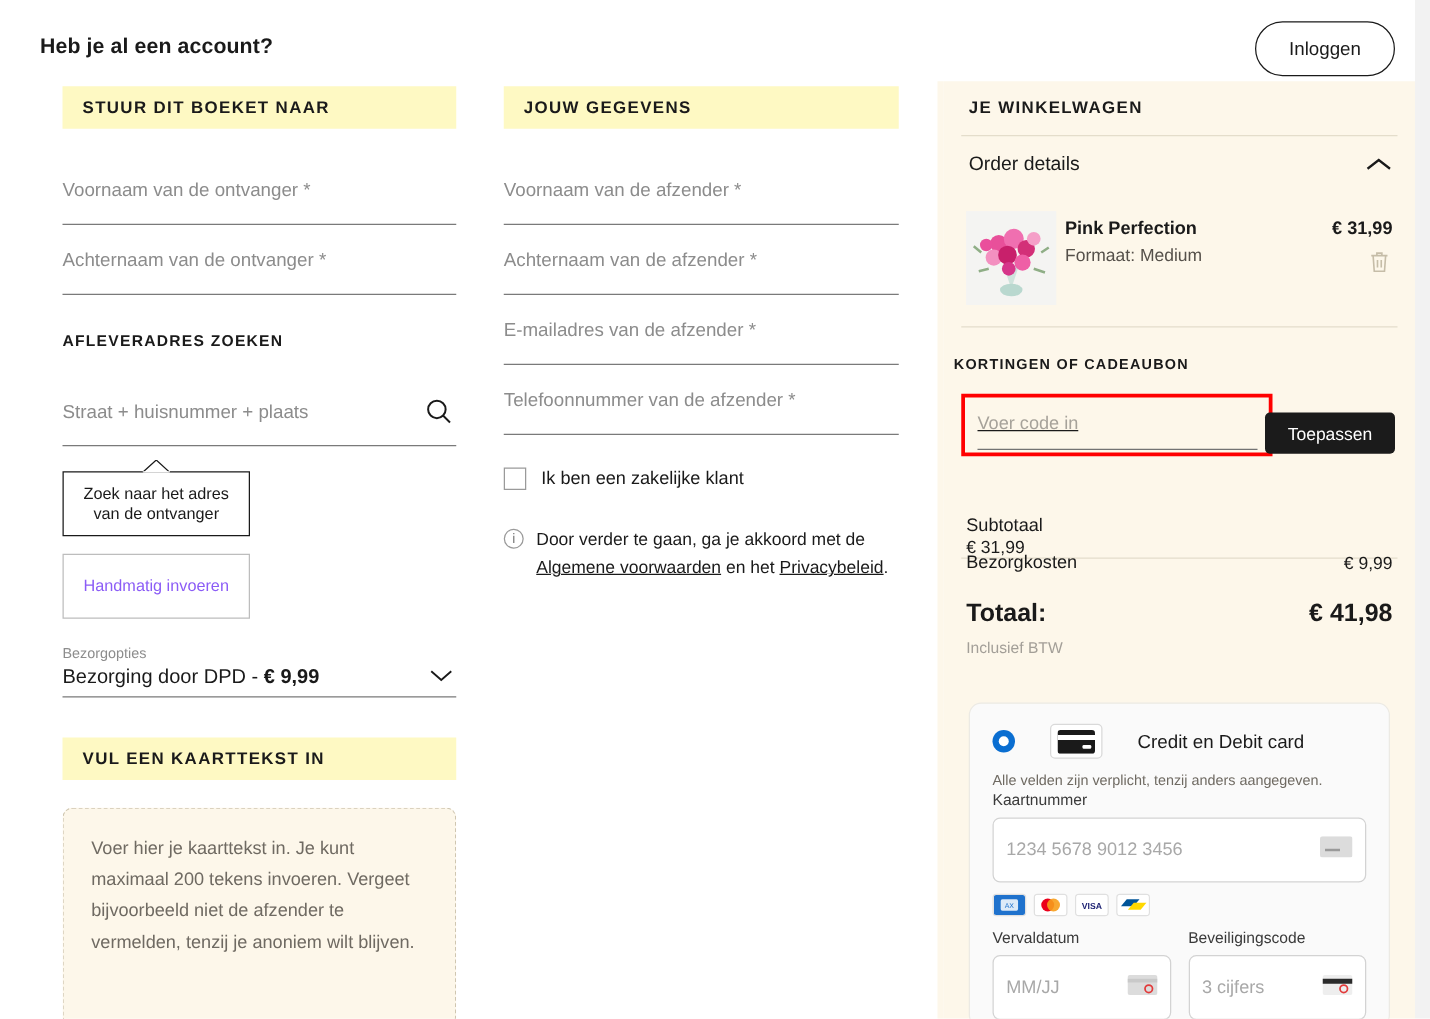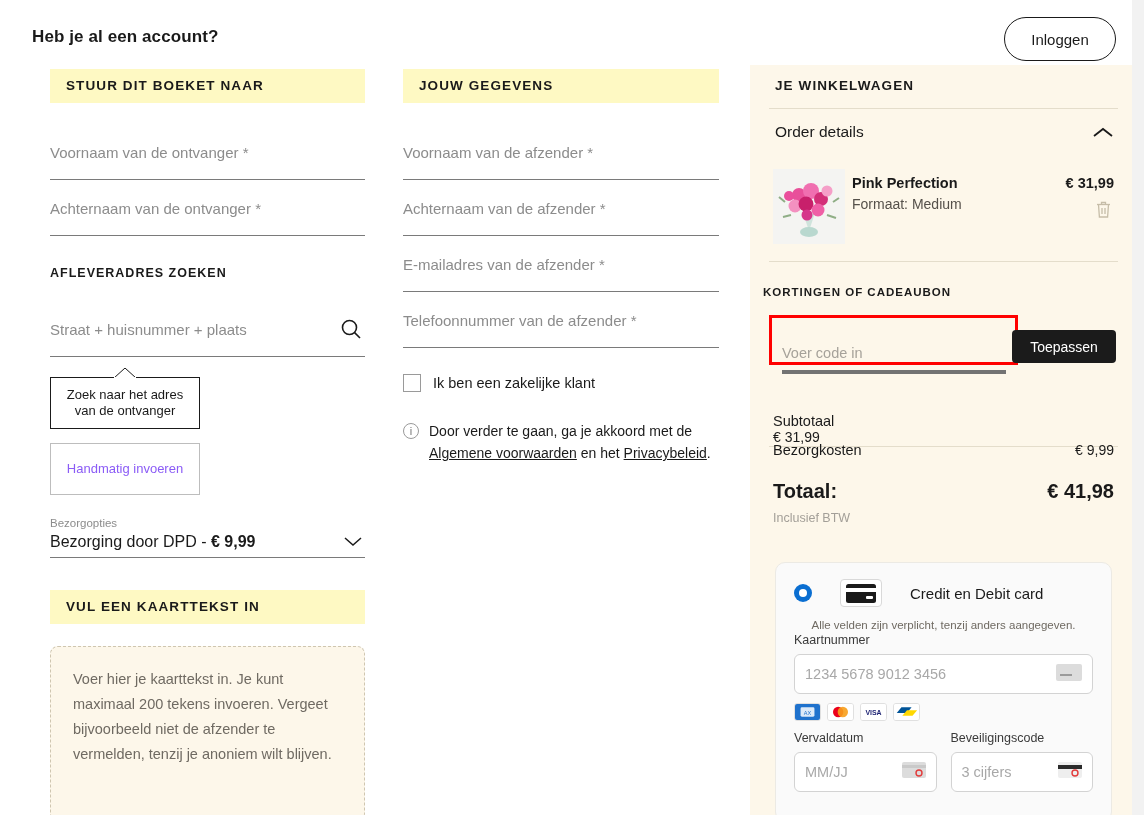--- a/index.html
+++ b/index.html
@@ -112,21 +112,21 @@
   .p-name { position:absolute; left:97px; top:110px; font-size:14.5px; font-weight:700; color:#1a1a1a; }
   .p-opt  { position:absolute; left:97px; top:131px; font-size:14px; color:#55504a; }
   .p-price{ position:absolute; right:18px; top:110px; font-size:14.5px; font-weight:700; color:#1a1a1a; }
   .trash  { position:absolute; right:20px; top:135px; cursor:pointer; }
 
   .coupon-lbl { position:absolute; left:8px; top:221px; font-size:11.5px; font-weight:700; letter-spacing:1px; color:#1a1a1a; }
   .coupon-wrap {
     position:absolute; left:14px; top:250px; width:249px; height:50px;
     border:3px solid #ff0000; background:#fdf7ea;
   }
-  .coupon-inner { position:absolute; left:10px; top:20px; width:224px; height:36px; border-bottom:4px solid #737373; }
+  .coupon-inner { position:absolute; left:10px; top:6px; width:224px; height:36px; border-bottom:1px solid #737373;text-decoration:underline; }
   .coupon-inner .ph { font-size:14.5px; color:#a6a29a; line-height:30px; }
   .apply-btn {
     position:absolute; left:1012px; top:330px; width:104px; height:33px;
     background:#1b1b1b; color:#fff; border:none; border-radius:4px;
     font-family:"Liberation Sans", sans-serif; font-size:14px; cursor:pointer;
   }
 
   .srow { position:absolute; width:341px; left:18px; display:flex; justify-content:space-between; }
   .srow .k { font-size:14.5px; color:#1a1a1a; }
   .srow .v { font-size:14px; color:#1a1a1a; }
@@ -138,24 +138,24 @@
   .pay {
     position:absolute; left:20px; top:497px; width:337px; height:260px;
     background:#fafafa; border:1px solid #eceae4; border-radius:10px;
     padding:16px 18px;
   }
   .pay-head { display:flex; align-items:center; gap:28px; }
   .radio { width:18px; height:18px; border-radius:50%; background:#0a6ed1; position:relative; cursor:pointer; }
   .radio:after { content:""; position:absolute; left:5px; top:5px; width:8px; height:8px; border-radius:50%; background:#fff; }
   .card-ico { width:42px; height:28px; border:1px solid #d9d9d9; border-radius:4px; background:#fff; display:flex; align-items:center; justify-content:center; }
   .pay-name { font-size:15px; color:#1a1a1a; }
-  .pay-note { margin-top:12px; font-size:11.5px; color:#6f6a62;text-align:center; }
+  .pay-note { margin-top:12px; font-size:11.5px; color:#6f6a62; }
   .pay-lbl { margin-top:2px; font-size:12.5px; color:#3a3a3a; }
   .pinput {
-    margin-top:7px; height:40px; border:1px solid #d3d3d3; border-radius:6px;
+    margin-top:7px; height:52px; border:1px solid #d3d3d3; border-radius:6px;
     background:#fff; display:flex; align-items:center; padding:0 10px;
     justify-content:space-between;
   }
   .pinput .ph { font-size:14.5px; color:#a8a8a8; }
   .brands { display:flex; gap:6px; margin-top:9px; }
   .brand { width:27px; height:18px; border:1px solid #e0e0e0; border-radius:3px; background:#fff; display:flex; align-items:center; justify-content:center; overflow:hidden; }
   .pay-two { display:flex; gap:14px; margin-top:8px; }
   .pay-two > div { flex:1; }
 </style>
 </head>

